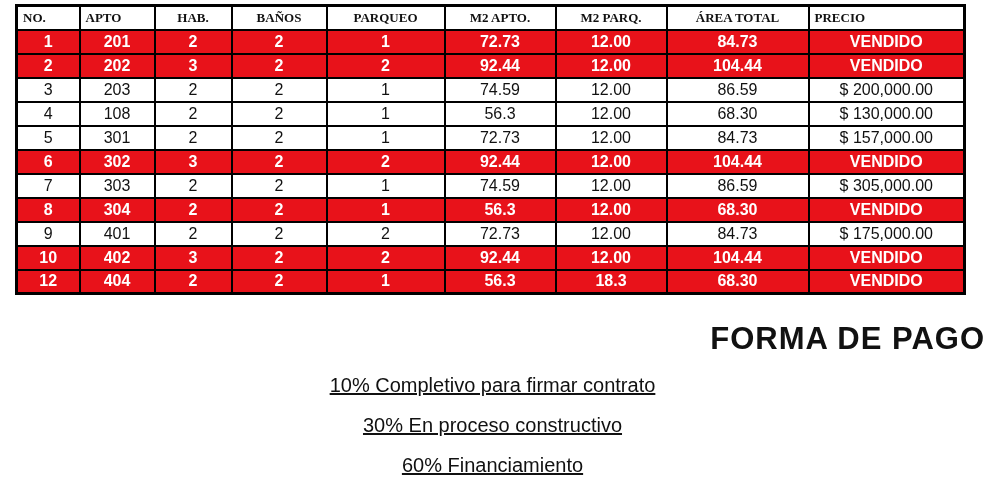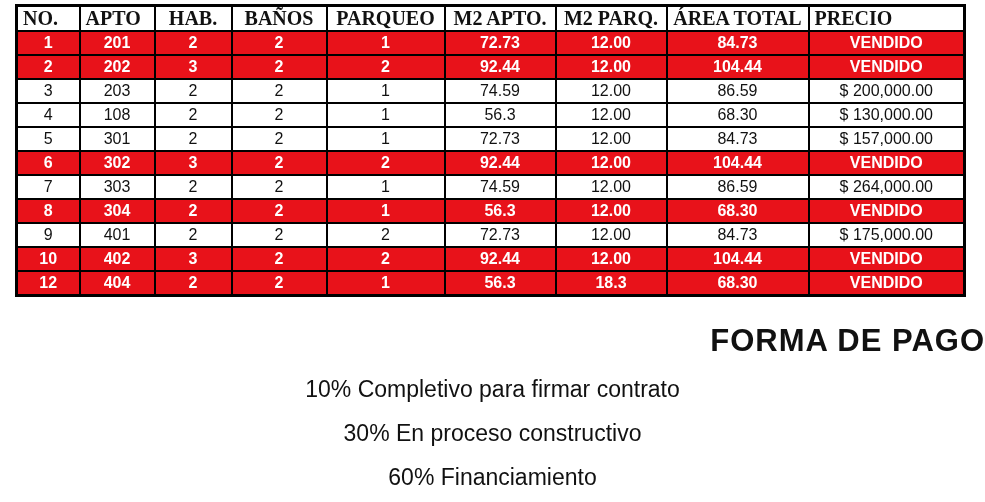--- a/index.html
+++ b/index.html
@@ -31,21 +31,21 @@
   .apt-table th, .apt-table td {
     border: 2px solid var(--grid);
     padding: 0 3px;
     height: 24px;
     overflow: hidden;
     white-space: nowrap;
   }
   .apt-table thead th {
     font-family: "Liberation Serif", "DejaVu Serif", serif;
     font-weight: bold;
-    font-size: 20px;
+    font-size: 13px;
     text-align: center;
     background: #ffffff;
   }
   .apt-table thead th.h-left { text-align: left; padding-left: 5px; }
   .apt-table td {
     font-size: 16px;
     text-align: center;
     background: #ffffff;
     color: var(--text);
   }
@@ -58,23 +58,24 @@
 
   .payment { margin-top: 26px; text-align: center; }
   .payment-title {
     font-size: 31px;
     font-weight: bold;
     letter-spacing: 1px;
     margin: 0 0 14px 0;
     text-align: right;
   }
   .payment-line {
-    font-size: 23px;
+    font-size: 20px;
     margin: 17px 0;
     font-weight: normal;
+    text-decoration: underline;
   }
 </style>
 </head>
 <body>
 
 <div class="sheet">
 
   <table class="apt-table">
     <colgroup>
       <col style="width:63px">
@@ -169,21 +170,21 @@
     </tr>
         <tr>
       <td>7</td>
       <td>303</td>
       <td>2</td>
       <td>2</td>
       <td>1</td>
       <td>74.59</td>
       <td>12.00</td>
       <td>86.59</td>
-      <td>$ 264,000.00</td>
+      <td>$ 305,000.00</td>
     </tr>
         <tr class="sold">
       <td>8</td>
       <td>304</td>
       <td>2</td>
       <td>2</td>
       <td>1</td>
       <td>56.3</td>
       <td>12.00</td>
       <td>68.30</td>

